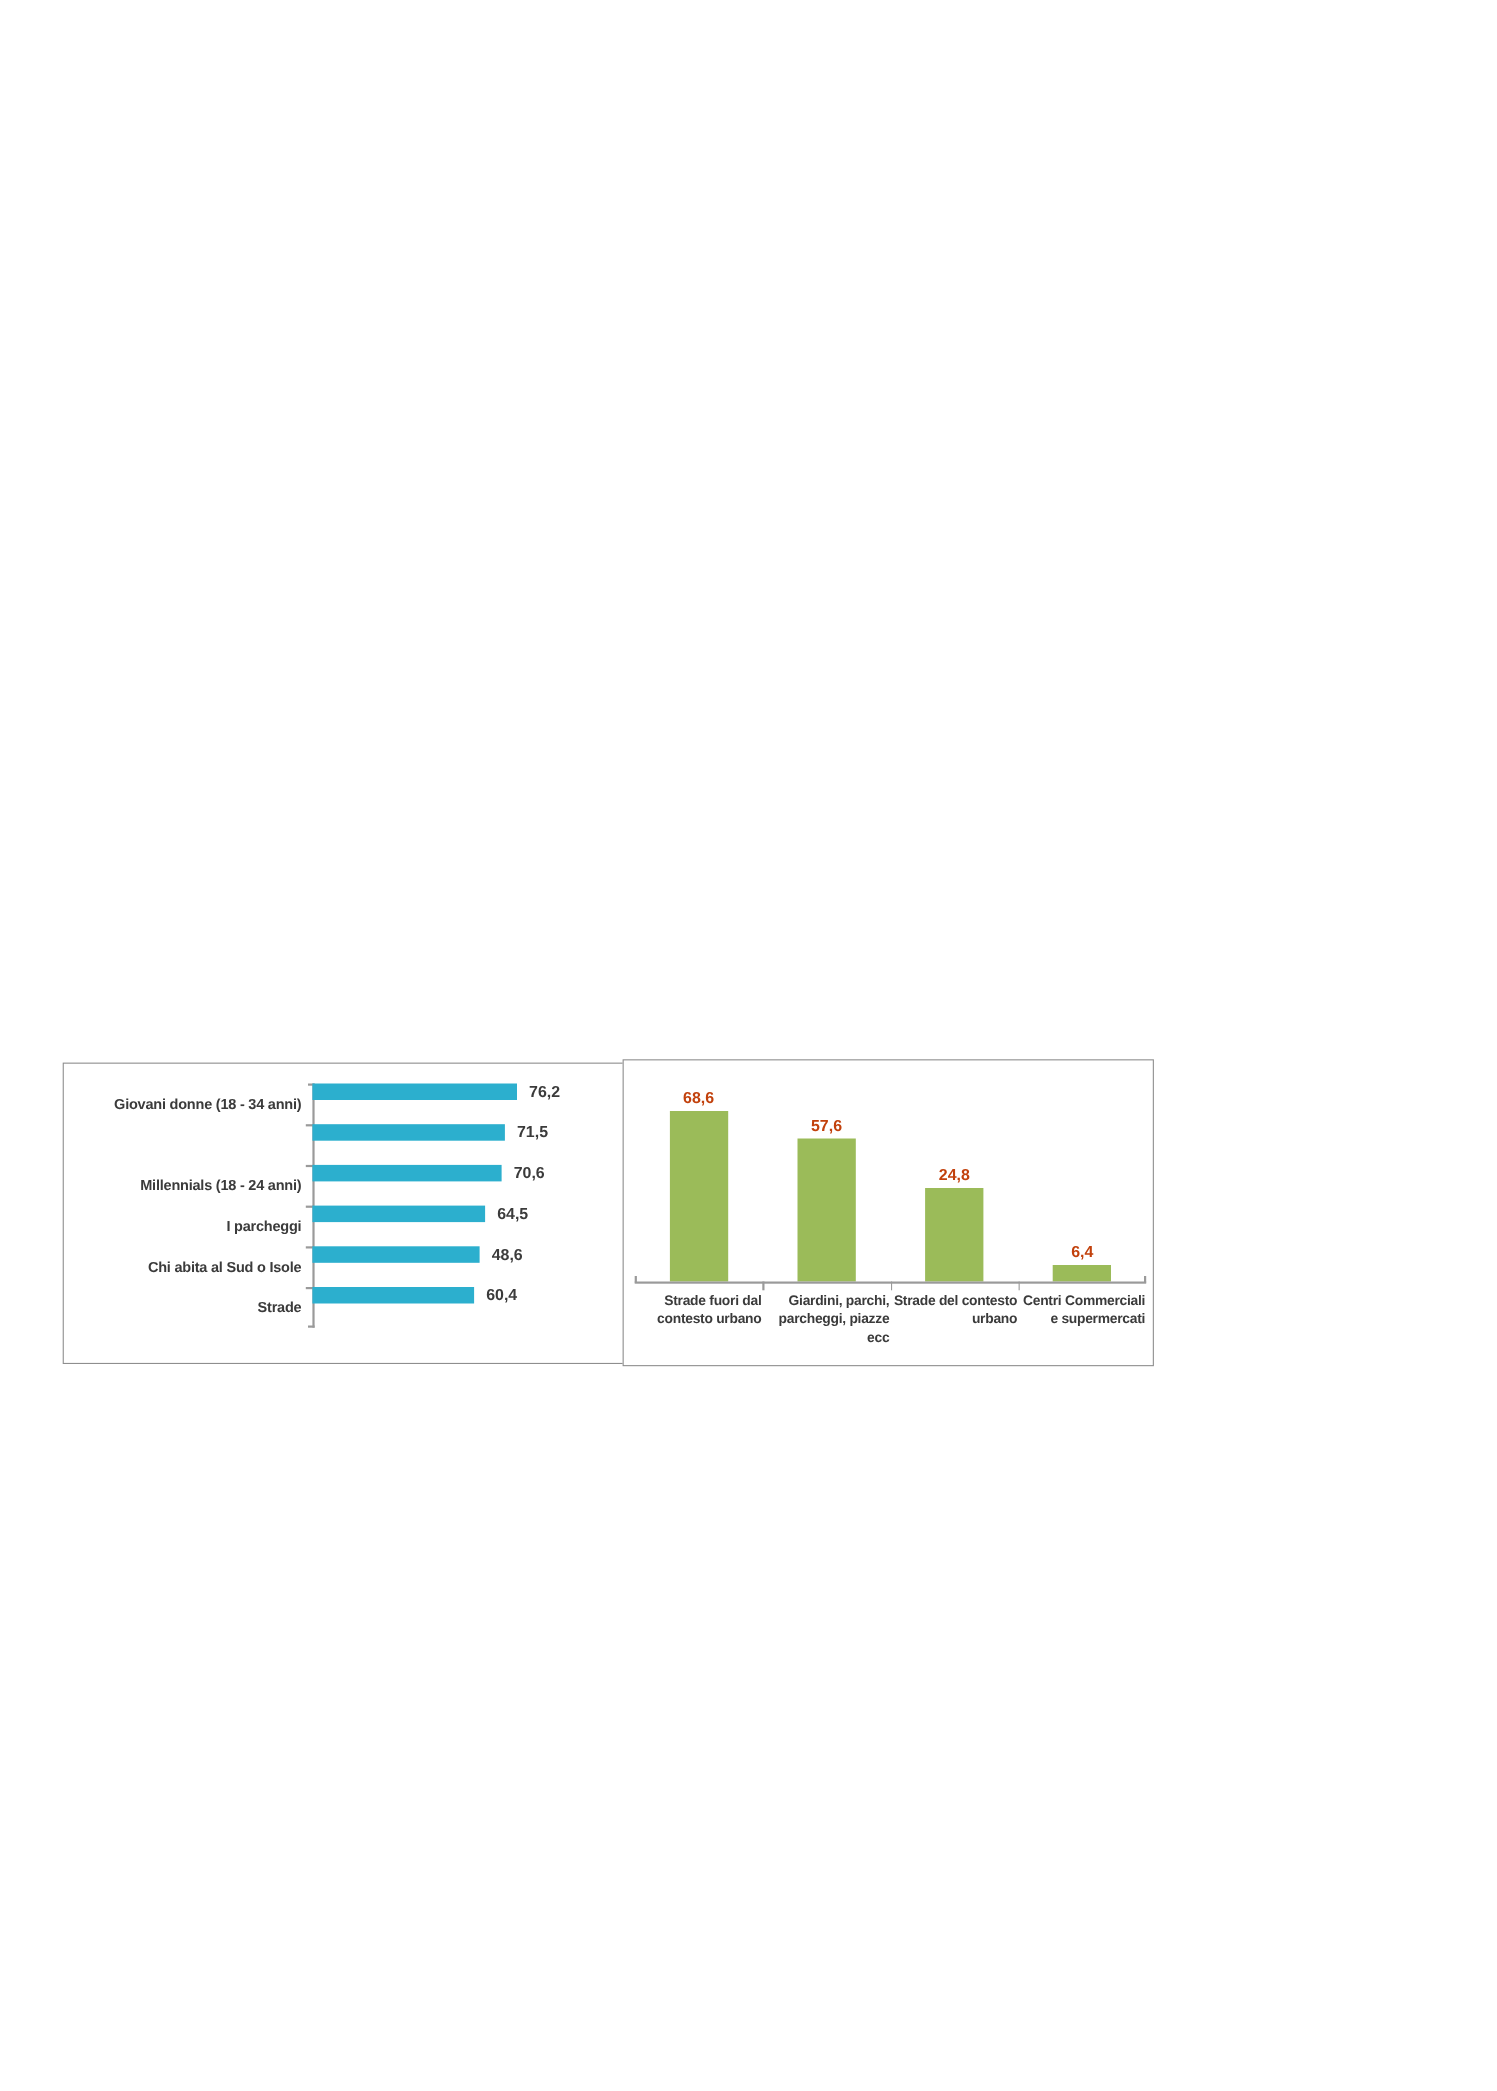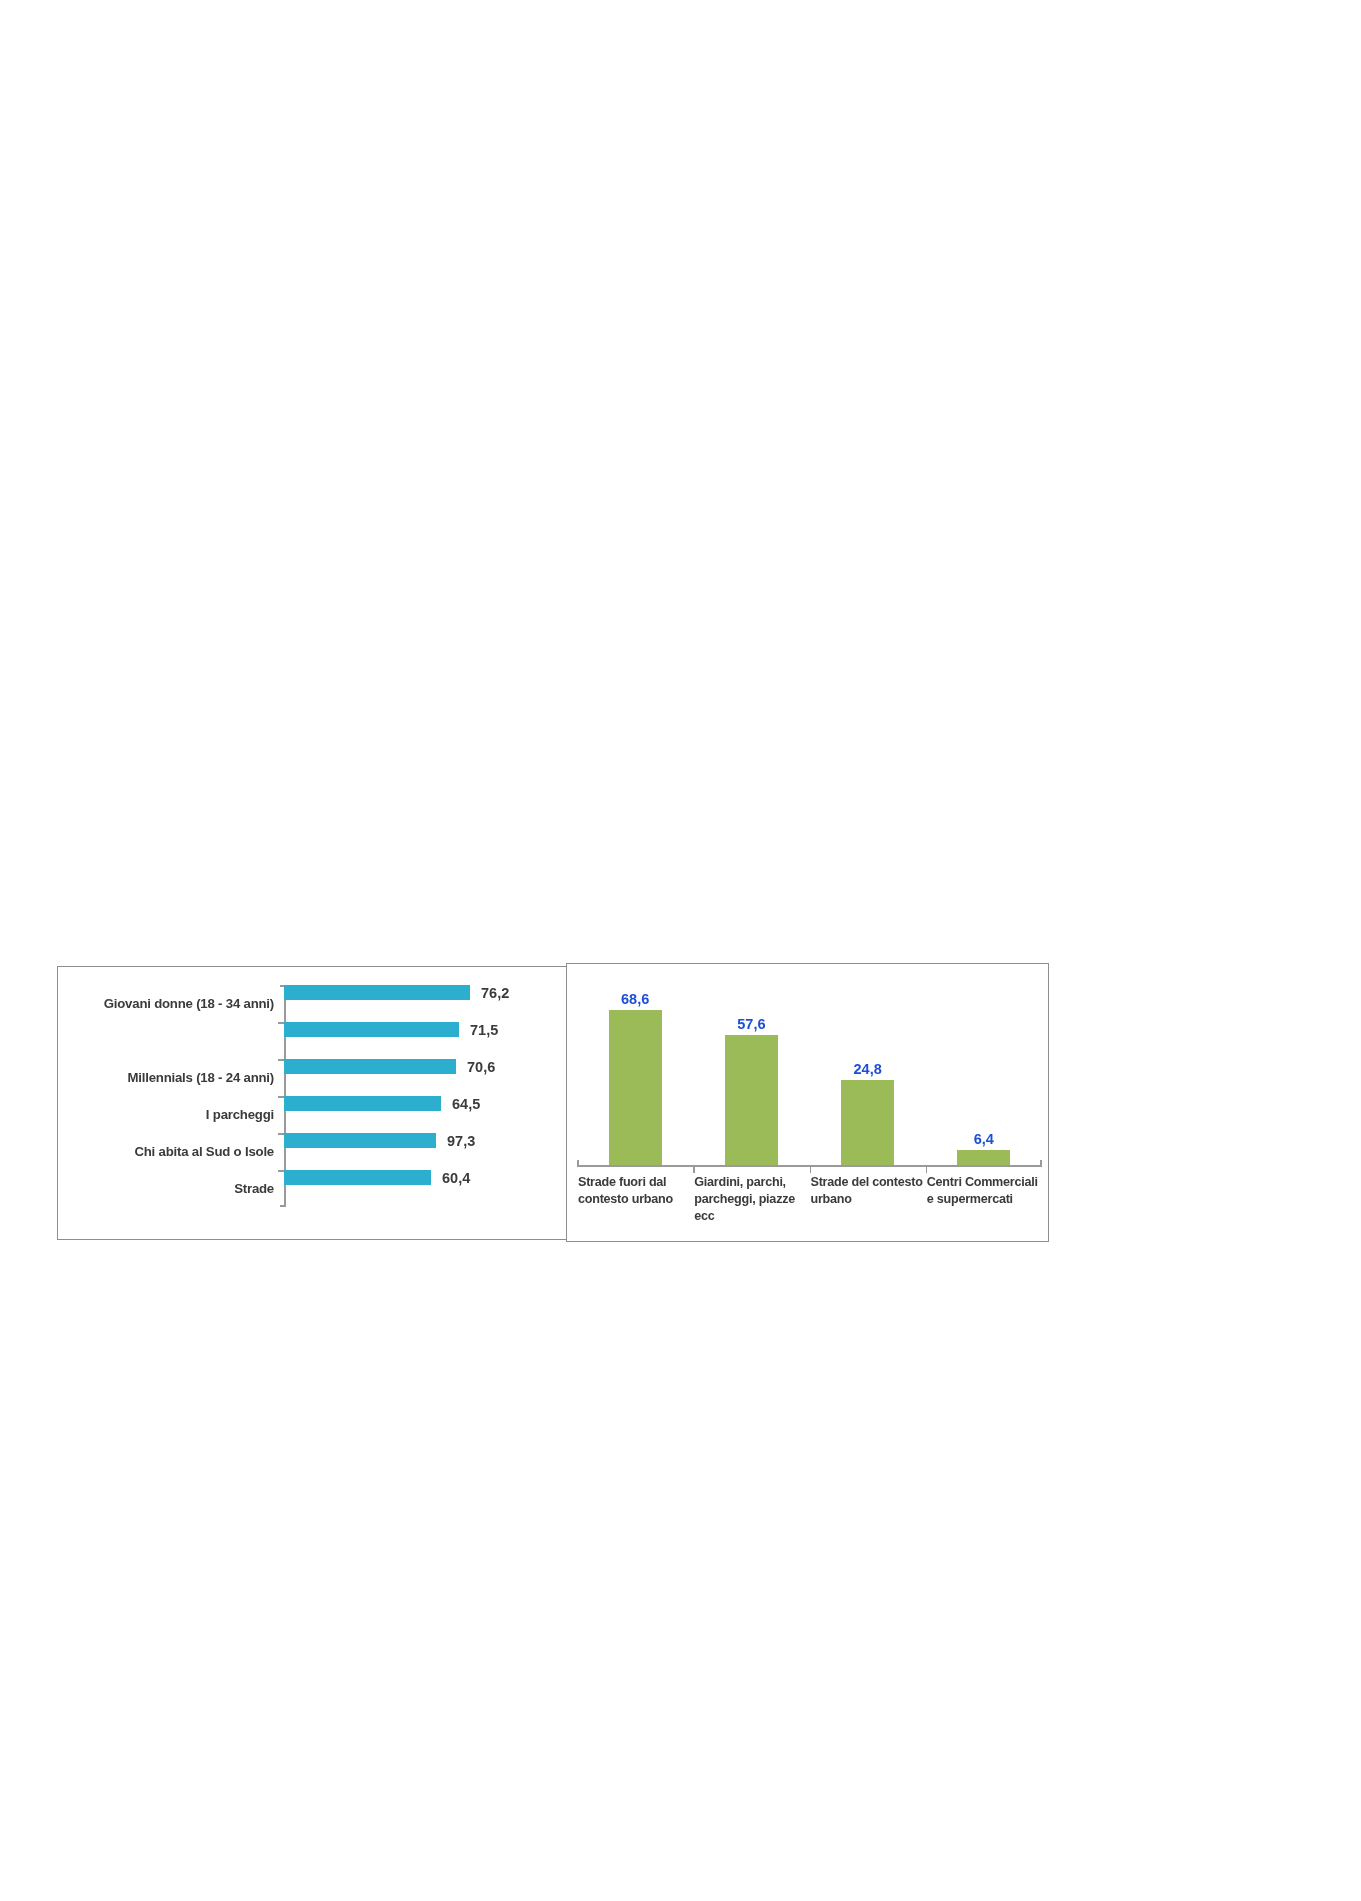--- a/index.html
+++ b/index.html
@@ -108,21 +108,21 @@
     position:relative;
     height:100%;
     display:flex;
     flex-direction:column;
     justify-content:flex-end;
     align-items:center;
   }
   .colval{
     font-size:14.5px;
     font-weight:700;
-    color:#1d4ed8;
+    color:#c2410c;
     margin-bottom:3px;
     white-space:nowrap;
   }
   .colbar{
     width:53px;
     background:#9BBB59;
   }
   
   .h-axis{
     position:absolute;
@@ -145,21 +145,21 @@
     background:#9a9a9a;
   }
   .rcats{
     position:absolute;
     left:10px; right:6px;
     top:210px;
     display:flex;
   }
   .rcat{
     flex:1;
-    text-align:left;
+    text-align:right;
     font-size:12.6px;
     line-height:1.35;
     color:#3b3b3b;
     font-weight:600;
     letter-spacing:-0.25px;
     padding:0 1px;
     box-sizing:border-box;
   }
 </style>
 </head>
@@ -204,21 +204,21 @@
       <div class="hbarwrap">
         <div class="hbar" style="width:157px"></div>
         <div class="hval">64,5</div>
       </div>
     </div>
 
     <div class="hrow" style="top:166px">
       <div class="hlabel">Chi abita al Sud o Isole</div>
       <div class="hbarwrap">
         <div class="hbar" style="width:152px"></div>
-        <div class="hval">97,3</div>
+        <div class="hval">48,6</div>
       </div>
     </div>
 
     <div class="hrow" style="top:203px">
       <div class="hlabel">Strade</div>
       <div class="hbarwrap">
         <div class="hbar" style="width:147px"></div>
         <div class="hval">60,4</div>
       </div>
     </div>

